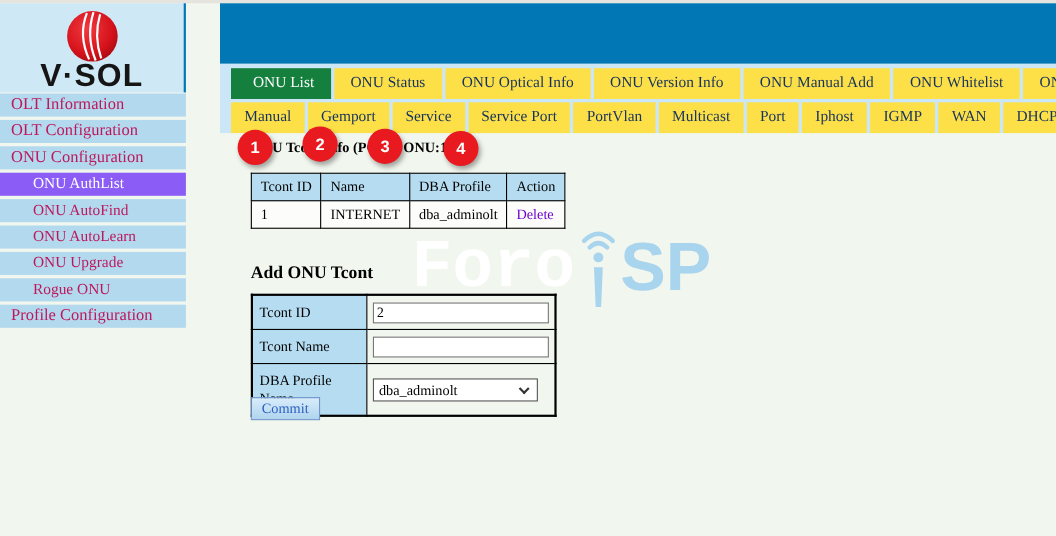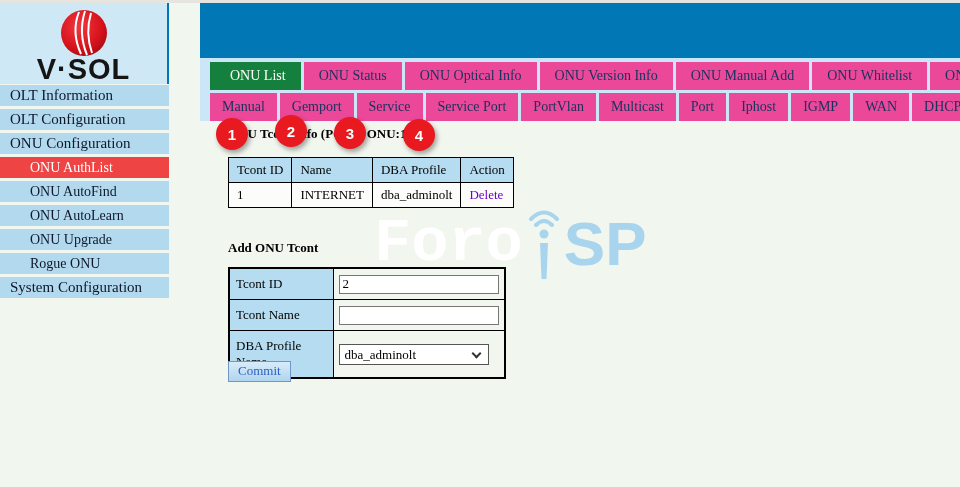--- a/index.html
+++ b/index.html
@@ -19,35 +19,35 @@
     display:flex; flex-direction:column; align-items:center; justify-content:center;
   }
   .logo-ball { width:50px; height:50px; margin-top:2px; }
   .brand {
     font-family:"Liberation Sans", sans-serif; font-weight:bold;
     font-size:29px; letter-spacing:1px; color:#151515; line-height:26px; margin-top:-2px;
   }
   .menu { margin-top:1px; }
   .menu-item {
     height:21px; line-height:21px; margin-bottom:3px;
-    background:#b2d9ee; font-size:15px; color:#0f172a; cursor:pointer;
+    background:#b2d9ee; font-size:15px; color:#be185d; cursor:pointer;
     white-space:nowrap; overflow:hidden;
   }
   .menu-item.main { padding-left:10px; }
   .menu-item.sub  { padding-left:30px; font-size:14px; }
-  .menu-item.selected { background:#ef4444; color:#ffffff; }
+  .menu-item.selected { background:#8b5cf6; color:#ffffff; }
 
   
   .banner { position:absolute; left:200px; top:3px; width:760px; height:55px; background:#0277b5; }
   .tabrow { position:absolute; left:200px; width:760px; background:#cbe7f7; white-space:nowrap; }
   .tabrow1 { top:58px; height:32px; padding:4px 0 0 10px; }
   .tabrow2 { top:90px; height:31px; padding:3px 0 0 10px; }
   .tab {
     display:inline-block; height:28px; line-height:28px; padding:0 15px;
-    margin-right:3px; background:#ec4899; font-size:14px; color:#16325f; cursor:pointer;
+    margin-right:3px; background:#fde047; font-size:14px; color:#16325f; cursor:pointer;
   }
   .tabrow2 .tab { height:28px; line-height:28px; padding:0 12px; }
   .tab.selected { background:#15803d; color:#ffffff;padding-left:20px; }
 
   
   .watermark {
     position:absolute; left:374px; top:203px; z-index:0;
     display:flex; align-items:flex-end;
     font-family:"Liberation Sans", sans-serif; font-weight:bold; font-size:62px; line-height:58px;
     pointer-events:none;
@@ -68,21 +68,21 @@
   .c1 { left:216px; top:118px; } .c2 { left:275px; top:115px; }
   .c3 { left:334px; top:117px; } .c4 { left:403px; top:119px; }
 
   table { border-collapse:collapse; z-index:1; position:absolute; font-size:13px; color:#000; }
   .tcont-table { left:228px; top:157px; }
   .tcont-table th, .tcont-table td { border:1px solid #000; padding:4px 8px; font-weight:normal; text-align:left; }
   .tcont-table th { background:#b5dcf0; }
   .tcont-table td { background:#fcfdfa; }
   .delete-link { color:#6f00cf; cursor:pointer; }
 
-  .add-heading { position:absolute; left:228px; top:240px; font-size:13px; font-weight:bold; color:#000; z-index:2; }
+  .add-heading { position:absolute; left:228px; top:240px; font-size:16px; font-weight:bold; color:#000; z-index:2; }
   .form-table { left:228px; top:267px; border:2px solid #000; }
   .form-table td { border:1px solid #000; }
   .form-table td.flabel { background:#b5dcf0; width:104px; padding:7px 4px 7px 6px; font-size:13px; }
   .form-table td.ffield { padding:4px 5px; width:172px; background:transparent; }
   .txt-input {
     width:160px; height:19px; border:1px solid #777; background:#fff;
     font-family:"Liberation Serif", serif; font-size:13px; padding:0 3px; color:#000;
   }
   .select-box {
     position:relative; width:150px; height:21px; border:1px solid #555; background:#fff;
@@ -123,21 +123,21 @@
   </div>
   <div class="menu">
     <div class="menu-item main">OLT Information</div>
     <div class="menu-item main">OLT Configuration</div>
     <div class="menu-item main">ONU Configuration</div>
     <div class="menu-item sub selected">ONU AuthList</div>
     <div class="menu-item sub">ONU AutoFind</div>
     <div class="menu-item sub">ONU AutoLearn</div>
     <div class="menu-item sub">ONU Upgrade</div>
     <div class="menu-item sub">Rogue ONU</div>
-    <div class="menu-item main">System Configuration</div>
+    <div class="menu-item main">Profile Configuration</div>
   </div>
 </div>
 
 <div class="banner"></div>
 
 <div class="tabrow tabrow1">
   <span class="tab selected">ONU List</span><span class="tab">ONU Status</span><span class="tab">ONU Optical Info</span><span class="tab">ONU Version Info</span><span class="tab">ONU Manual Add</span><span class="tab">ONU Whitelist</span><span class="tab">ONU Statistics</span>
 </div>
 
 <div class="tabrow tabrow2">

